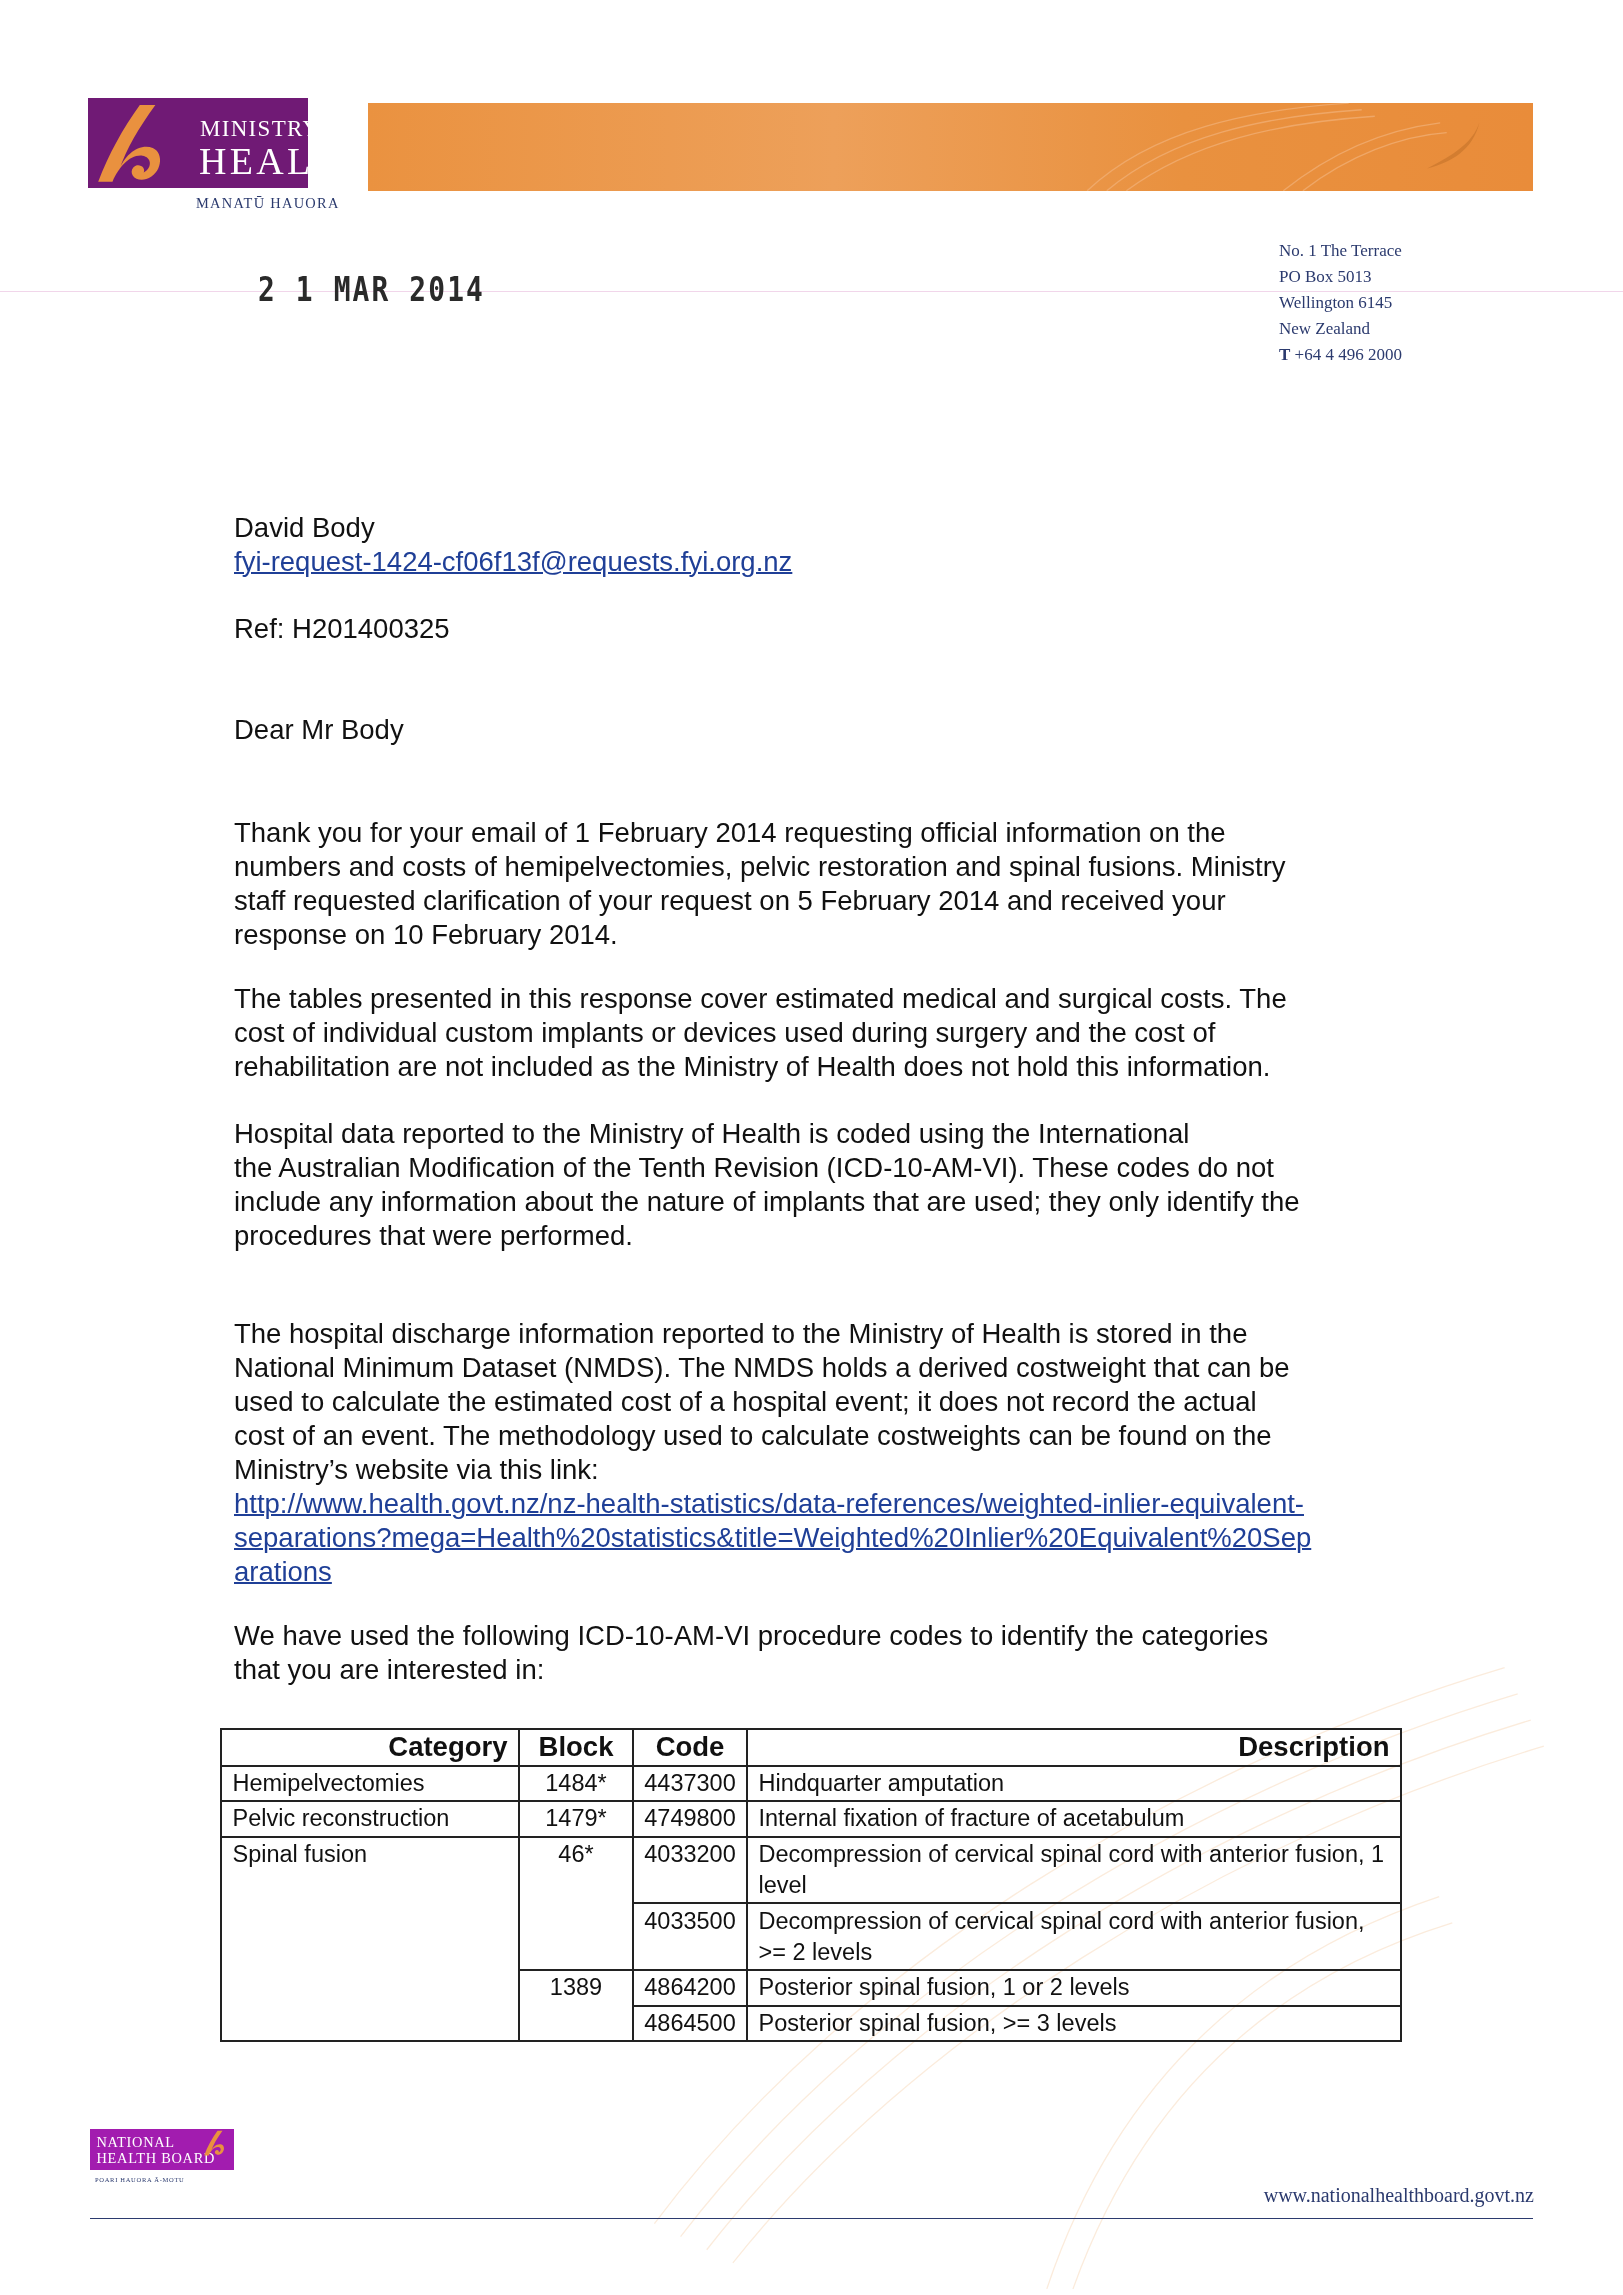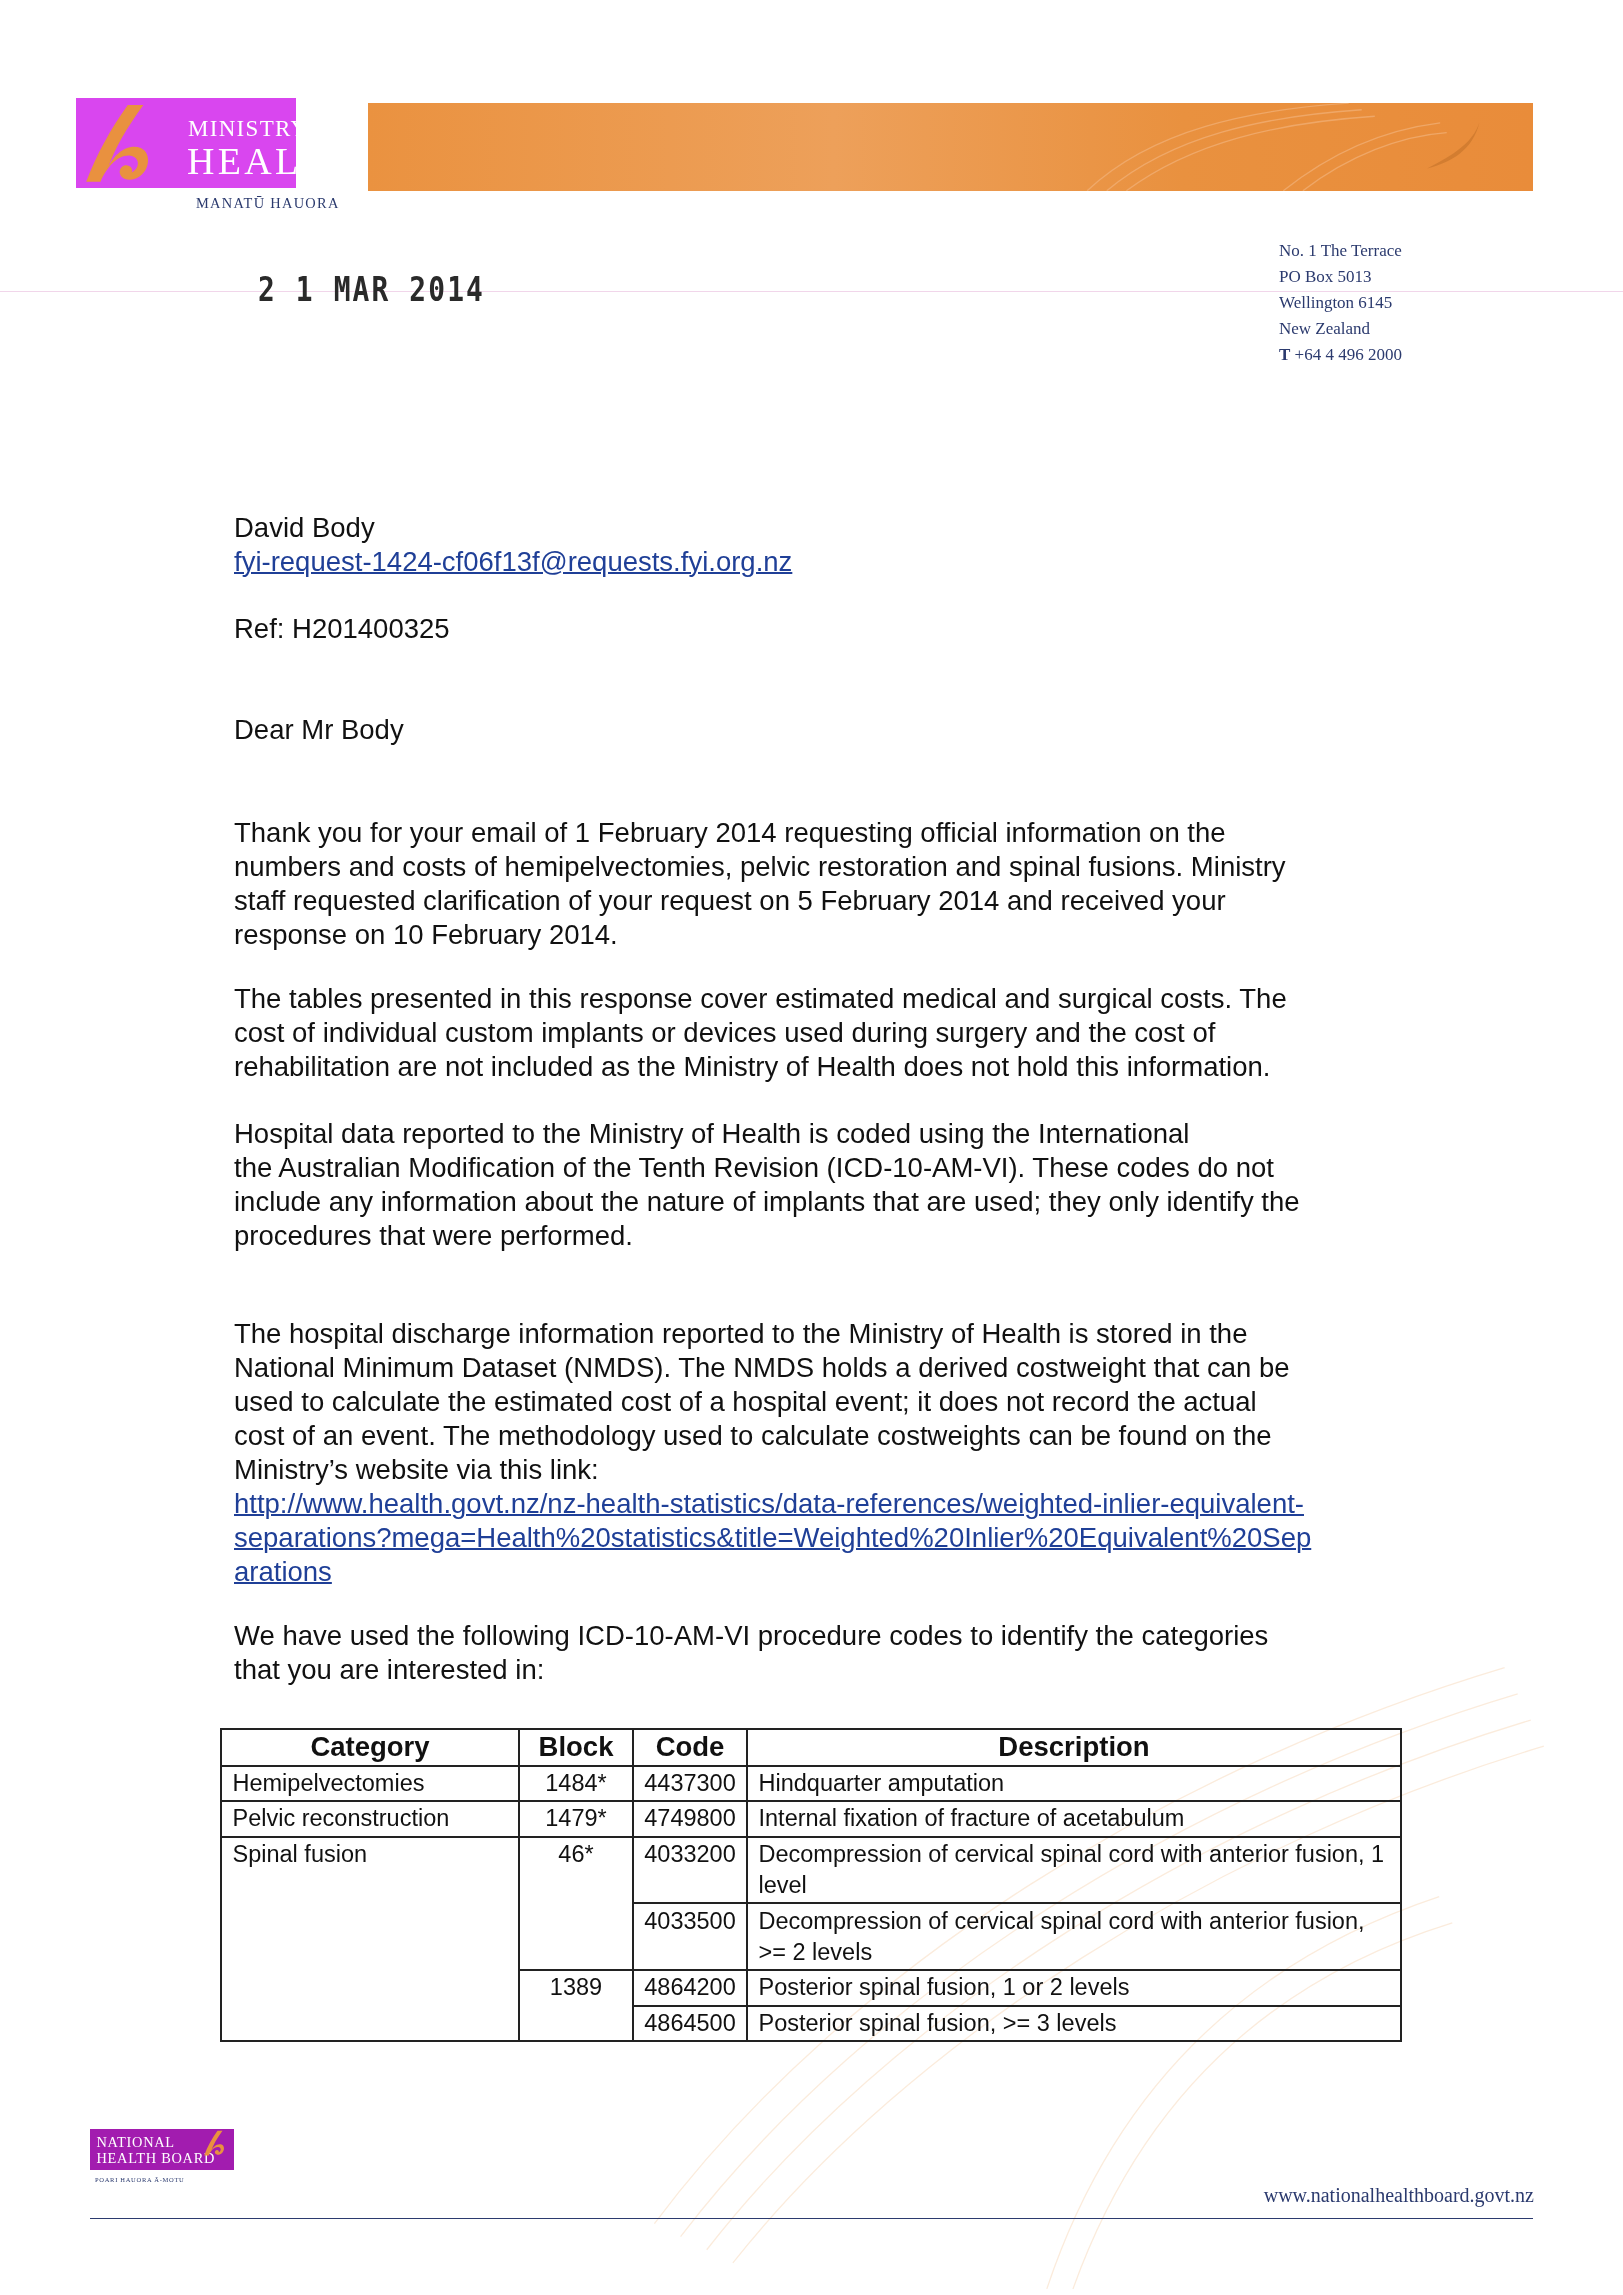--- a/index.html
+++ b/index.html
@@ -4,22 +4,22 @@
 <style>
   html, body { margin: 0; padding: 0; }
   body {
     width: 1623px; height: 2295px; position: relative; overflow: hidden;
     background: #ffffff; font-family: "Liberation Sans", sans-serif; color: #111;
   }
   .abs { position: absolute; }
 
   
   .logo-box {
-    left: 76px; top: 98px; width: 220px; height: 90px;
-    background: #d946ef;
+    left: 88px; top: 98px; width: 220px; height: 90px;
+    background: #701a75;
   }
   .logo-koru { position: absolute; left: 5.2px; top: 3.9px; width: 78px; height: 82px; }
   .logo-line1 {
     position: absolute; left: 112px; top: 18.3px; font-family: "Liberation Serif", serif;
     color: #ffffff; font-size: 23px; letter-spacing: 1.3px; white-space: nowrap;
   }
   .logo-line2 {
     position: absolute; left: 111px; top: 41px; font-family: "Liberation Serif", serif;
     color: #ffffff; font-size: 38px; letter-spacing: 3.3px; white-space: nowrap;
   }
@@ -54,21 +54,21 @@
 
   
   .table-wrap { left: 220px; top: 1728px; width: 1180px; }
   table.codes {
     border-collapse: collapse; width: 100%;
     font-size: 23.5px; table-layout: fixed;
   }
   table.codes td, table.codes th {
     border: 2px solid #222; padding: 1.3px 10.5px; vertical-align: top; line-height: 31px;
   }
-  table.codes th { font-weight: bold; font-size: 27.5px; text-align: center; line-height: 32px; }
+  table.codes th { font-weight: bold; font-size: 27.5px; text-align: right; line-height: 32px; }
   table.codes th.c { text-align: center; }
   table.codes td.c { text-align: center; padding: 1.3px 3.9px; }
 
   
   .nhb-box { left: 90px; top: 2129px; width: 144px; height: 41px; background: #a21caf; text-align: center; }
   .nhb-line1 { position: absolute; left: 6.5px; top: 5.2px; color: #fff; font-family: "Liberation Serif", serif; font-size: 14.4px; letter-spacing: 0.7px; white-space: nowrap; }
   .nhb-line2 { position: absolute; left: 6.5px; top: 21px; color: #fff; font-family: "Liberation Serif", serif; font-size: 14.4px; letter-spacing: 0.7px; white-space: nowrap; }
   .nhb-koru { position: absolute; left: 110px; top: 1.3px; width: 30px; height: 26px; }
   .nhb-sub { left: 95px; top: 2176px; font-family: "Liberation Serif", serif; font-size: 6.5px; color: #2b3a6e; letter-spacing: 0.7px; white-space: nowrap; }
   .footer-url {

